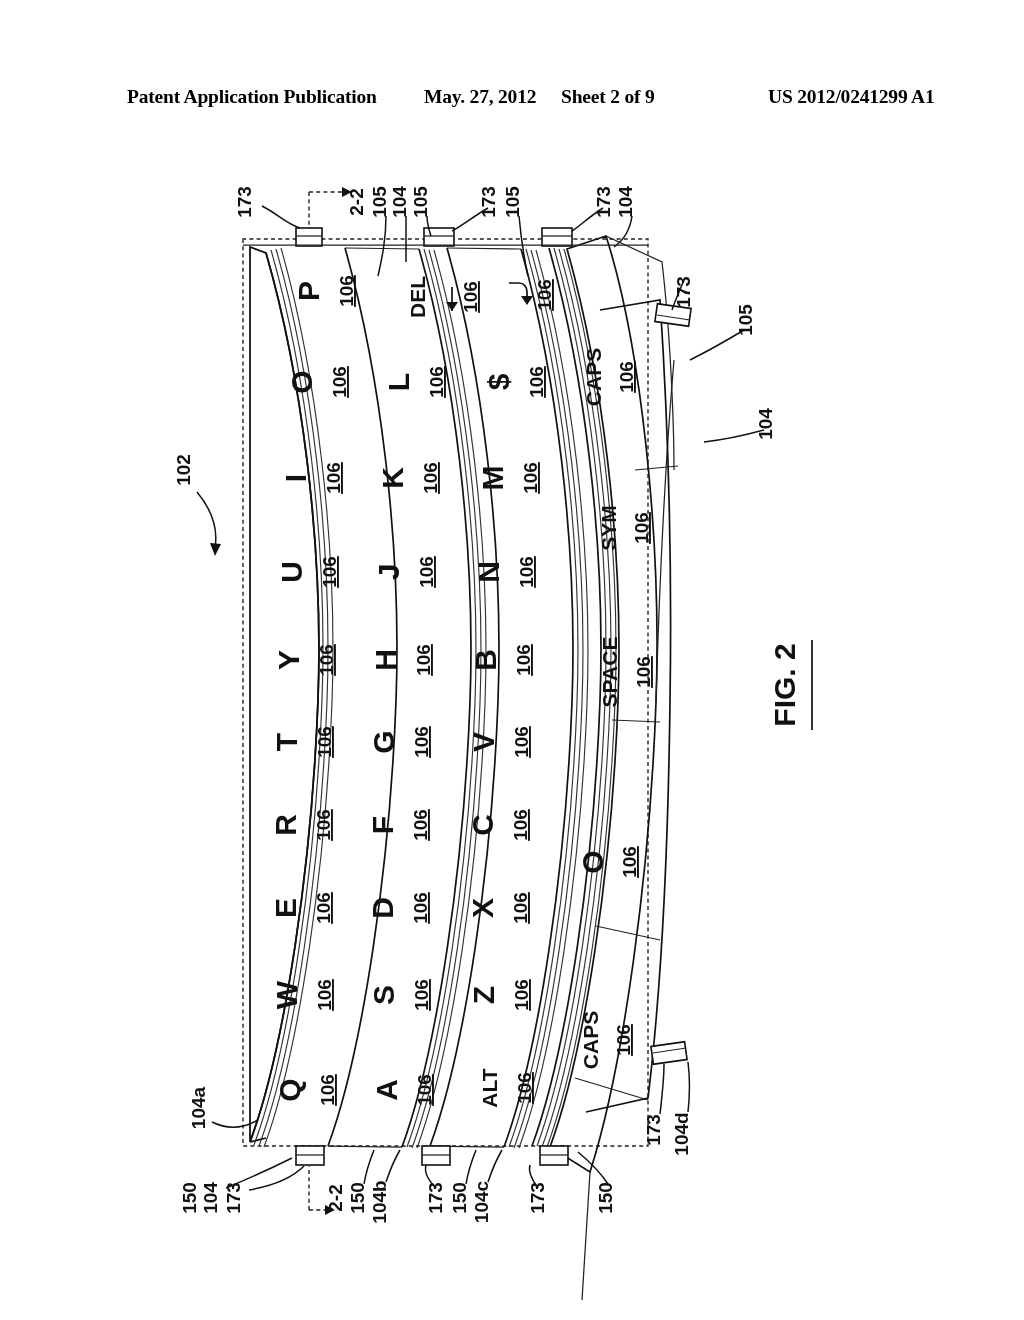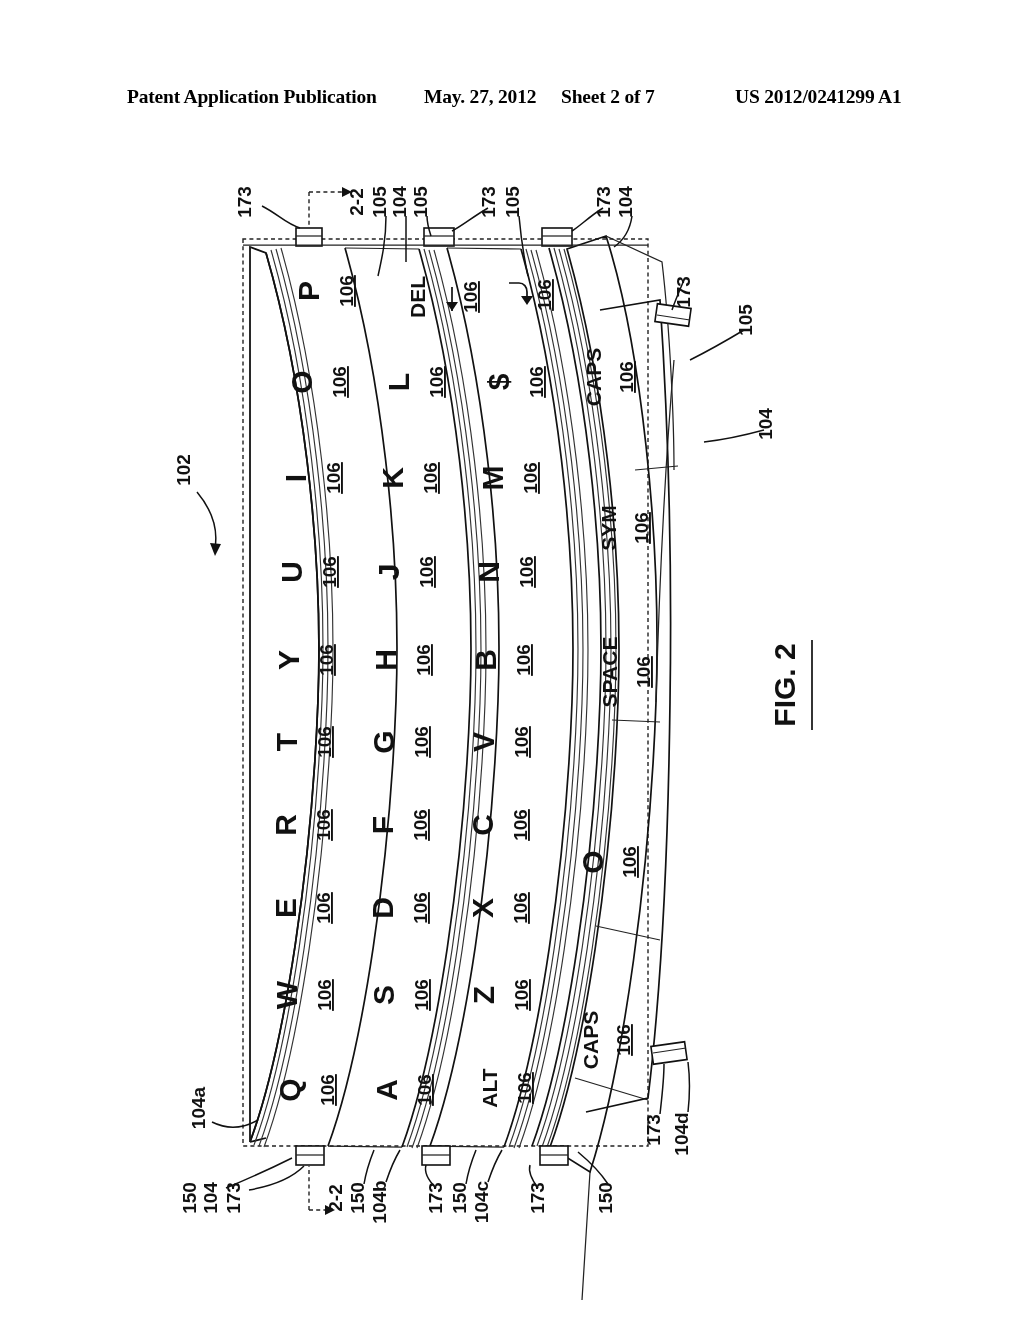--- a/index.html
+++ b/index.html
@@ -27,21 +27,21 @@
     align-items: baseline;
     font-family: "Liberation Serif", serif;
     font-weight: bold;
     font-size: 19.5px;
     letter-spacing: -0.2px;
     color: #000;
   }
   #pub-header .h-left   { position: absolute; left: 127px; }
   #pub-header .h-mid    { position: absolute; left: 424px; }
   #pub-header .h-sheet  { position: absolute; left: 561px; }
-  #pub-header .h-right  { position: absolute; left: 735px; }
+  #pub-header .h-right  { position: absolute; left: 768px; }
 
   
   #drawing {
     position: absolute;
     top: 0;
     left: 0;
     width: 1024px;
     height: 1320px;
   }
   #drawing svg { display: block; }
@@ -77,21 +77,21 @@
   .dash { fill: none; stroke: #222; stroke-width: 1.4; stroke-dasharray: 4 3.2; }
   .lead { fill: none; stroke: #111; stroke-width: 1.5; }
   .tabfill { fill: #ffffff; stroke: #111; stroke-width: 1.6; }
 </style>
 </head>
 <body>
 
 <div id="pub-header">
   <span class="h-left">Patent Application Publication</span>
   <span class="h-mid">May. 27, 2012</span>
-  <span class="h-sheet">Sheet 2 of 7</span>
+  <span class="h-sheet">Sheet 2 of 9</span>
   <span class="h-right">US 2012/0241299 A1</span>
 </div>
 
 <div id="drawing">
   <svg width="1024" height="1320" viewBox="0 0 1024 1320" xmlns="http://www.w3.org/2000/svg">
 
     <path class="dash" d="M243 239 L243 1146 L648 1146 L648 239 Z"></path>
 
     <g>
       <path class="ln" d="M250 247 L250 1142 C 286 1045 312 860 318 700 C 324 540 300 370 266 253 Z

